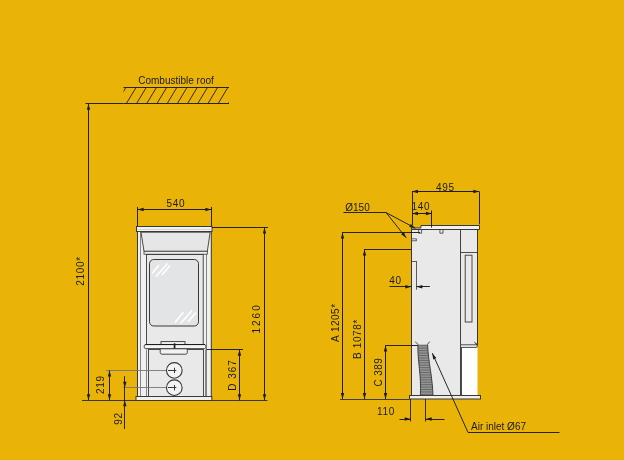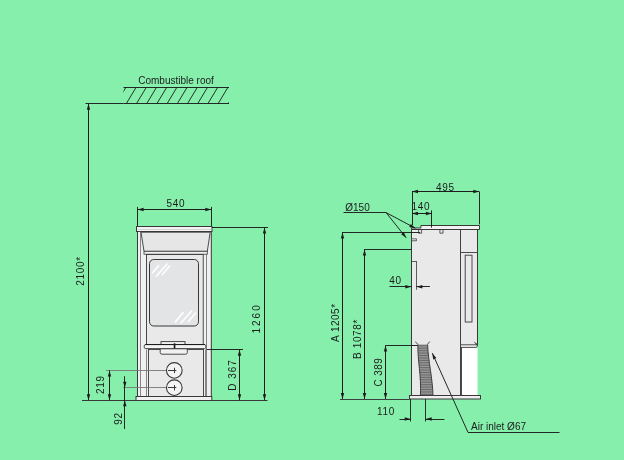--- a/index.html
+++ b/index.html
@@ -1,16 +1,16 @@
 <!DOCTYPE html>
 <html><head>
 <meta charset="utf-8">
 <style>
   html,body { margin:0; padding:0; background:#ffffff; }
-  #page { position:relative; width:624px; height:460px; background:#86efac; overflow:hidden; }
+  #page { position:relative; width:624px; height:460px; background:#eab308; overflow:hidden; }
 </style>
 </head>
 <body>
 <div id="page">
 <svg width="624" height="460" viewBox="0 0 624 460" xmlns="http://www.w3.org/2000/svg">
 <defs>
 <clipPath id="roofclip">
           <rect x="123.5" y="87.2" width="105.5" height="16.6"></rect>
         </clipPath>
 <clipPath id="ductclip">

